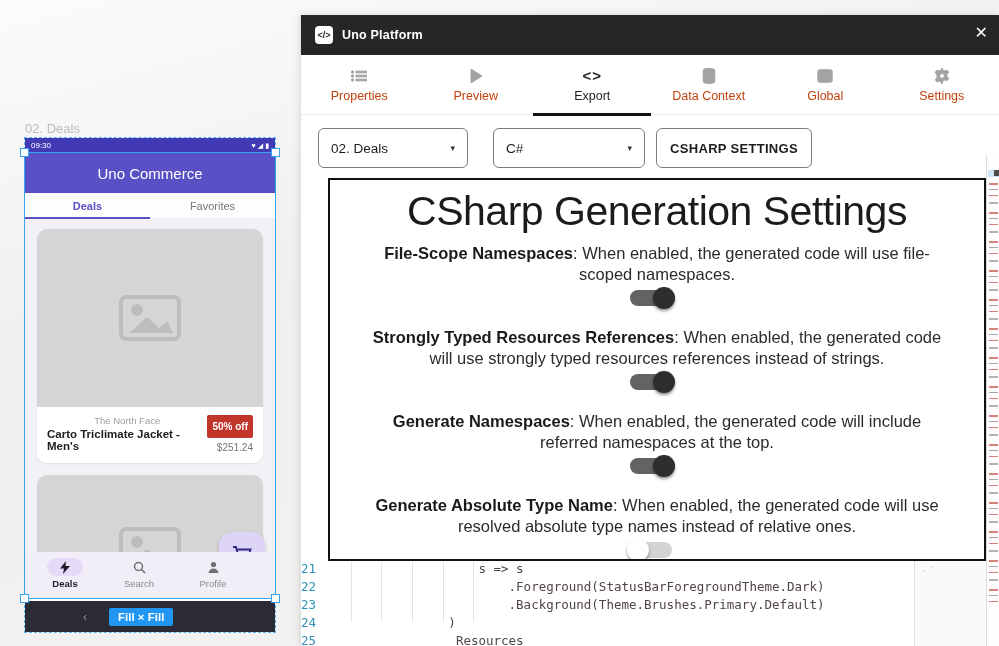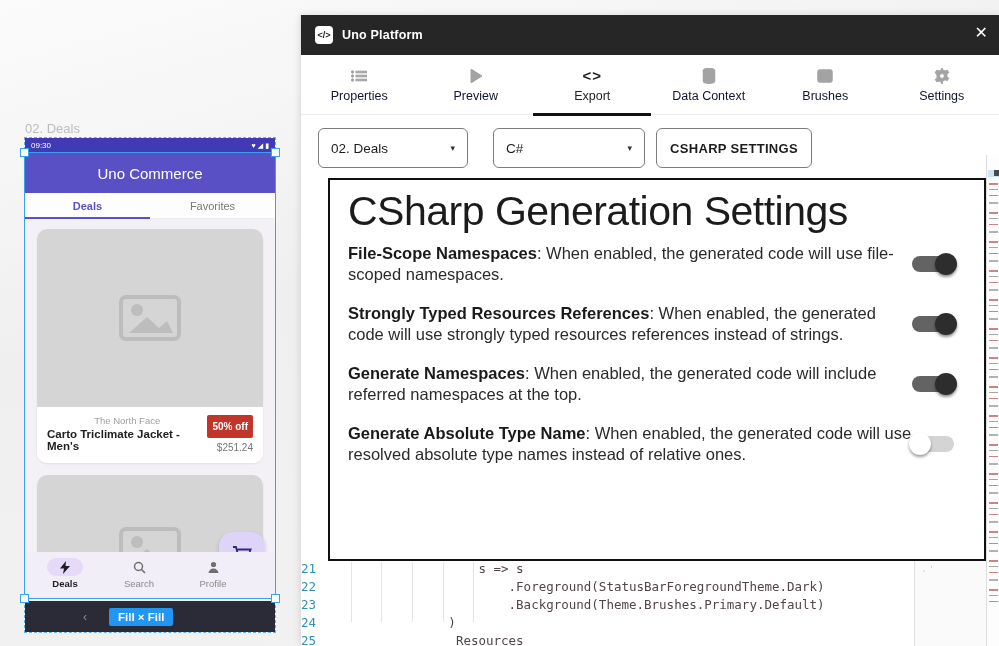--- a/index.html
+++ b/index.html
@@ -60,21 +60,21 @@
     border-left:1px solid #e0e0e0; box-shadow:0 0 8px rgba(0,0,0,.12); }
   .panel-header { position:absolute; left:0; top:0; width:699px; height:40px; background:#262626;
     display:flex; align-items:center; padding:0 14px; }
   .brandicon { width:18px; height:18px; border-radius:4px; background:#fff; color:#262626;
     font-size:9px; font-weight:bold; display:flex; align-items:center; justify-content:center; margin-right:9px; }
   .panel-title { color:#fff; font-size:12.5px; font-weight:bold; letter-spacing:.2px; }
   .close-x { position:absolute; right:12px; top:10px; color:#fff; font-size:16px; line-height:1; cursor:pointer; }
   .tabsrow { position:absolute; left:0; top:40px; width:699px; height:60px; border-bottom:1px solid #ececec;
     display:flex; }
   .ptab { flex:1; display:flex; flex-direction:column; align-items:center; justify-content:center; gap:4px;
-    color:#0f172a; font-size:12.5px; position:relative; cursor:pointer; }
+    color:#c2410c; font-size:12.5px; position:relative; cursor:pointer; }
   .ptab .ticon { height:18px; display:flex; align-items:center; justify-content:center; font-size:15px; }
   .ptab.active { color:#1f1f1f; }
   .ptab.active::after { content:""; position:absolute; left:50%; transform:translateX(-50%);
     bottom:-2px; width:118px; height:3px; background:#111; }
   .ptab svg { stroke:#a3a3a3; fill:#a3a3a3; }
   .exporticon { font-weight:bold; font-size:15px; letter-spacing:1px; }
 
   .toolbar { position:absolute; left:0; top:108px; width:699px; height:52px; }
   .dd { position:absolute; height:40px; border:1px solid #7c7c7c; border-radius:6px; background:#fff;
     display:flex; align-items:center; justify-content:space-between; padding:0 12px;
@@ -104,24 +104,24 @@
   .minimap-code { position:absolute; left:2px; top:28px; width:9px; height:420px;
     background:repeating-linear-gradient(180deg,
       #c45b50 0 2px, transparent 2px 6px,
       #8a8a8a 6px 7px, transparent 7px 12px,
       #c45b50 12px 13px, transparent 13px 19px,
       #9a9a9a 19px 21px, transparent 21px 29px);
     opacity:.75; }
 
   
   .dialog { position:absolute; left:27px; top:163px; width:658px; height:383px; background:#fff;
-    border:2px solid #111; padding:6px 18px 5px 18px; overflow:hidden; }
+    border:2px solid #111; padding:6px 18px 5px 18px; overflow:hidden;text-align:center; }
   .dialog-title { font-size:41px; font-weight:400; color:#1b1b1b; letter-spacing:-.5px;
     margin:2px 0 8px 0; white-space:nowrap; }
-  .setrow { display:flex; align-items:center; margin-bottom:17px; }
+  .setrow { display:flex; align-items:center; margin-bottom:17px;flex-direction:column; }
   .settext { width:572px; font-size:16.5px; line-height:1.3; color:#2b2b2b; }
   .settext .b { font-weight:bold; color:#1a1a1a; }
   .setctl { flex:1; display:flex; justify-content:flex-end; padding-right:12px; }
   .toggle { position:relative; width:42px; height:24px; cursor:pointer; }
   .toggle .track { position:absolute; left:0; top:4px; width:42px; height:16px; border-radius:8px; }
   .toggle .knob  { position:absolute; top:1px; width:22px; height:22px; border-radius:50%; }
   .toggle.on  .track { background:#636363; }
   .toggle.on  .knob  { right:-3px; background:#2d2d2d; box-shadow:0 2px 3px rgba(0,0,0,.45); }
   .toggle.off .track { background:#d4d4d4; }
   .toggle.off .knob  { left:-3px; background:#fff; box-shadow:0 2px 3px rgba(0,0,0,.4); }
@@ -281,21 +281,21 @@
         <span>Data Context</span>
       </div>
       <div class="ptab">
         <span class="ticon">
           <svg width="16" height="14" viewBox="0 0 16 14" fill="none">
               <rect x="1" y="1" width="14" height="12" rx="2" stroke-width="1.5"></rect>
               <path d="M4 4.5 L7 7 L4 9.5" stroke-width="1.4"></path>
               <line x1="8.5" y1="9.8" x2="12" y2="9.8" stroke-width="1.4"></line>
             </svg>
         </span>
-        <span>Brushes</span>
+        <span>Global</span>
       </div>
       <div class="ptab">
         <span class="ticon">
           <svg width="16" height="16" viewBox="0 0 16 16">
               <path d="M8 0 l1 2.2 a6 6 0 0 1 2 .8 l2.3-.8 1.4 2.4 -1.7 1.7 a6 6 0 0 1 0 2.2 l1.7 1.7 -1.4 2.4 -2.3-.8 a6 6 0 0 1 -2 .8 L8 16 7 13.8 a6 6 0 0 1 -2-.8 l-2.3.8 -1.4-2.4 1.7-1.7 a6 6 0 0 1 0-2.2 L1.3 4.6 2.7 2.2 5 3 a6 6 0 0 1 2-.8 Z"></path>
               <circle cx="8" cy="8" r="2.4" fill="#fff"></circle>
             </svg>
         </span>
         <span>Settings</span>
       </div>

